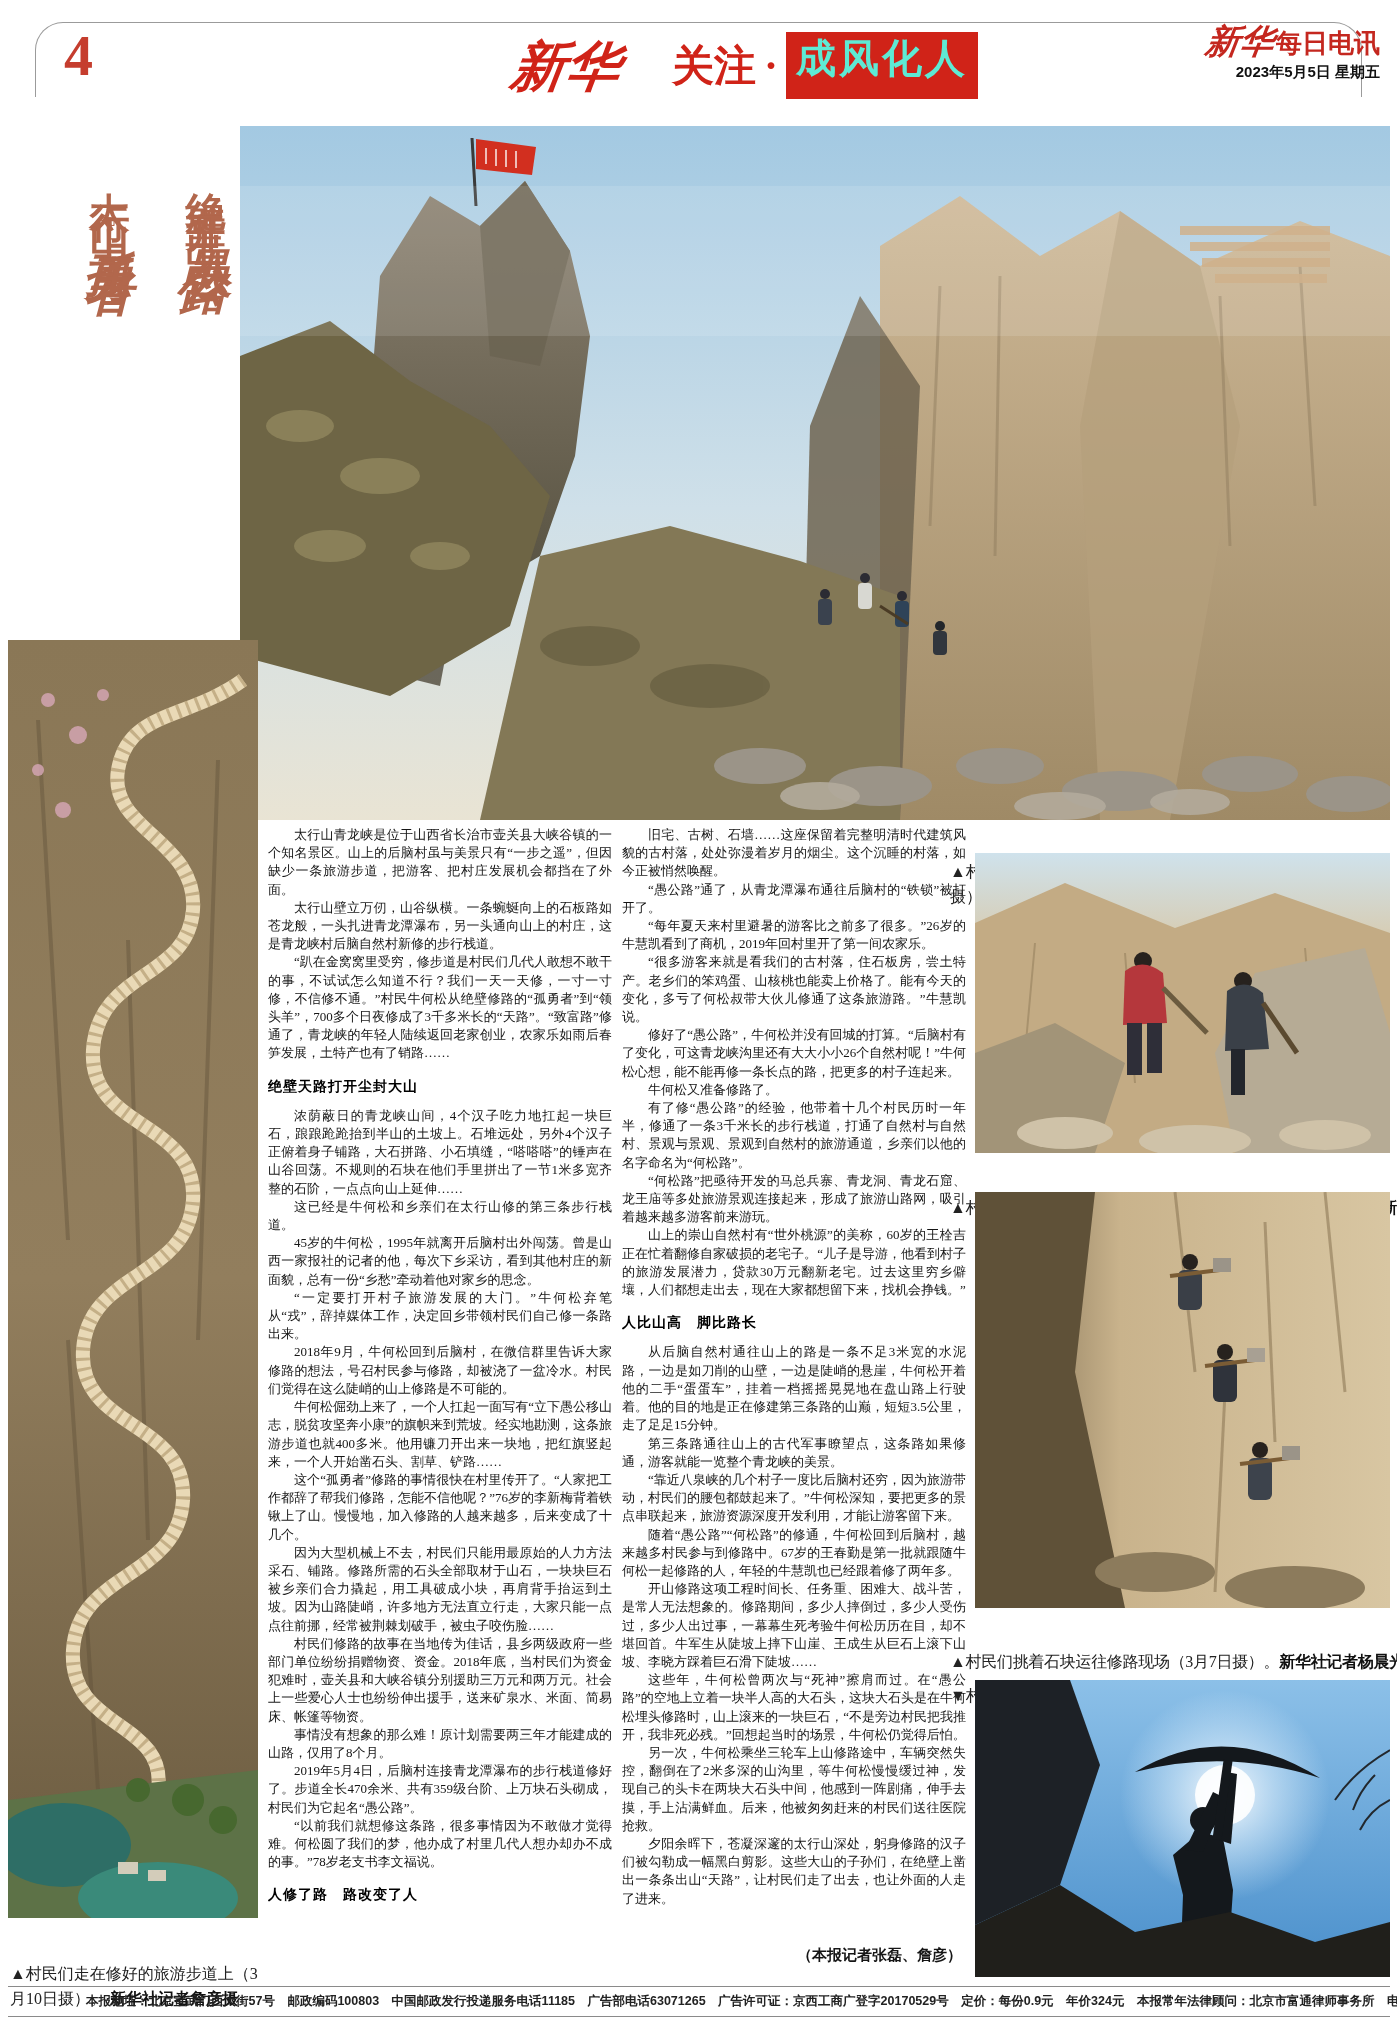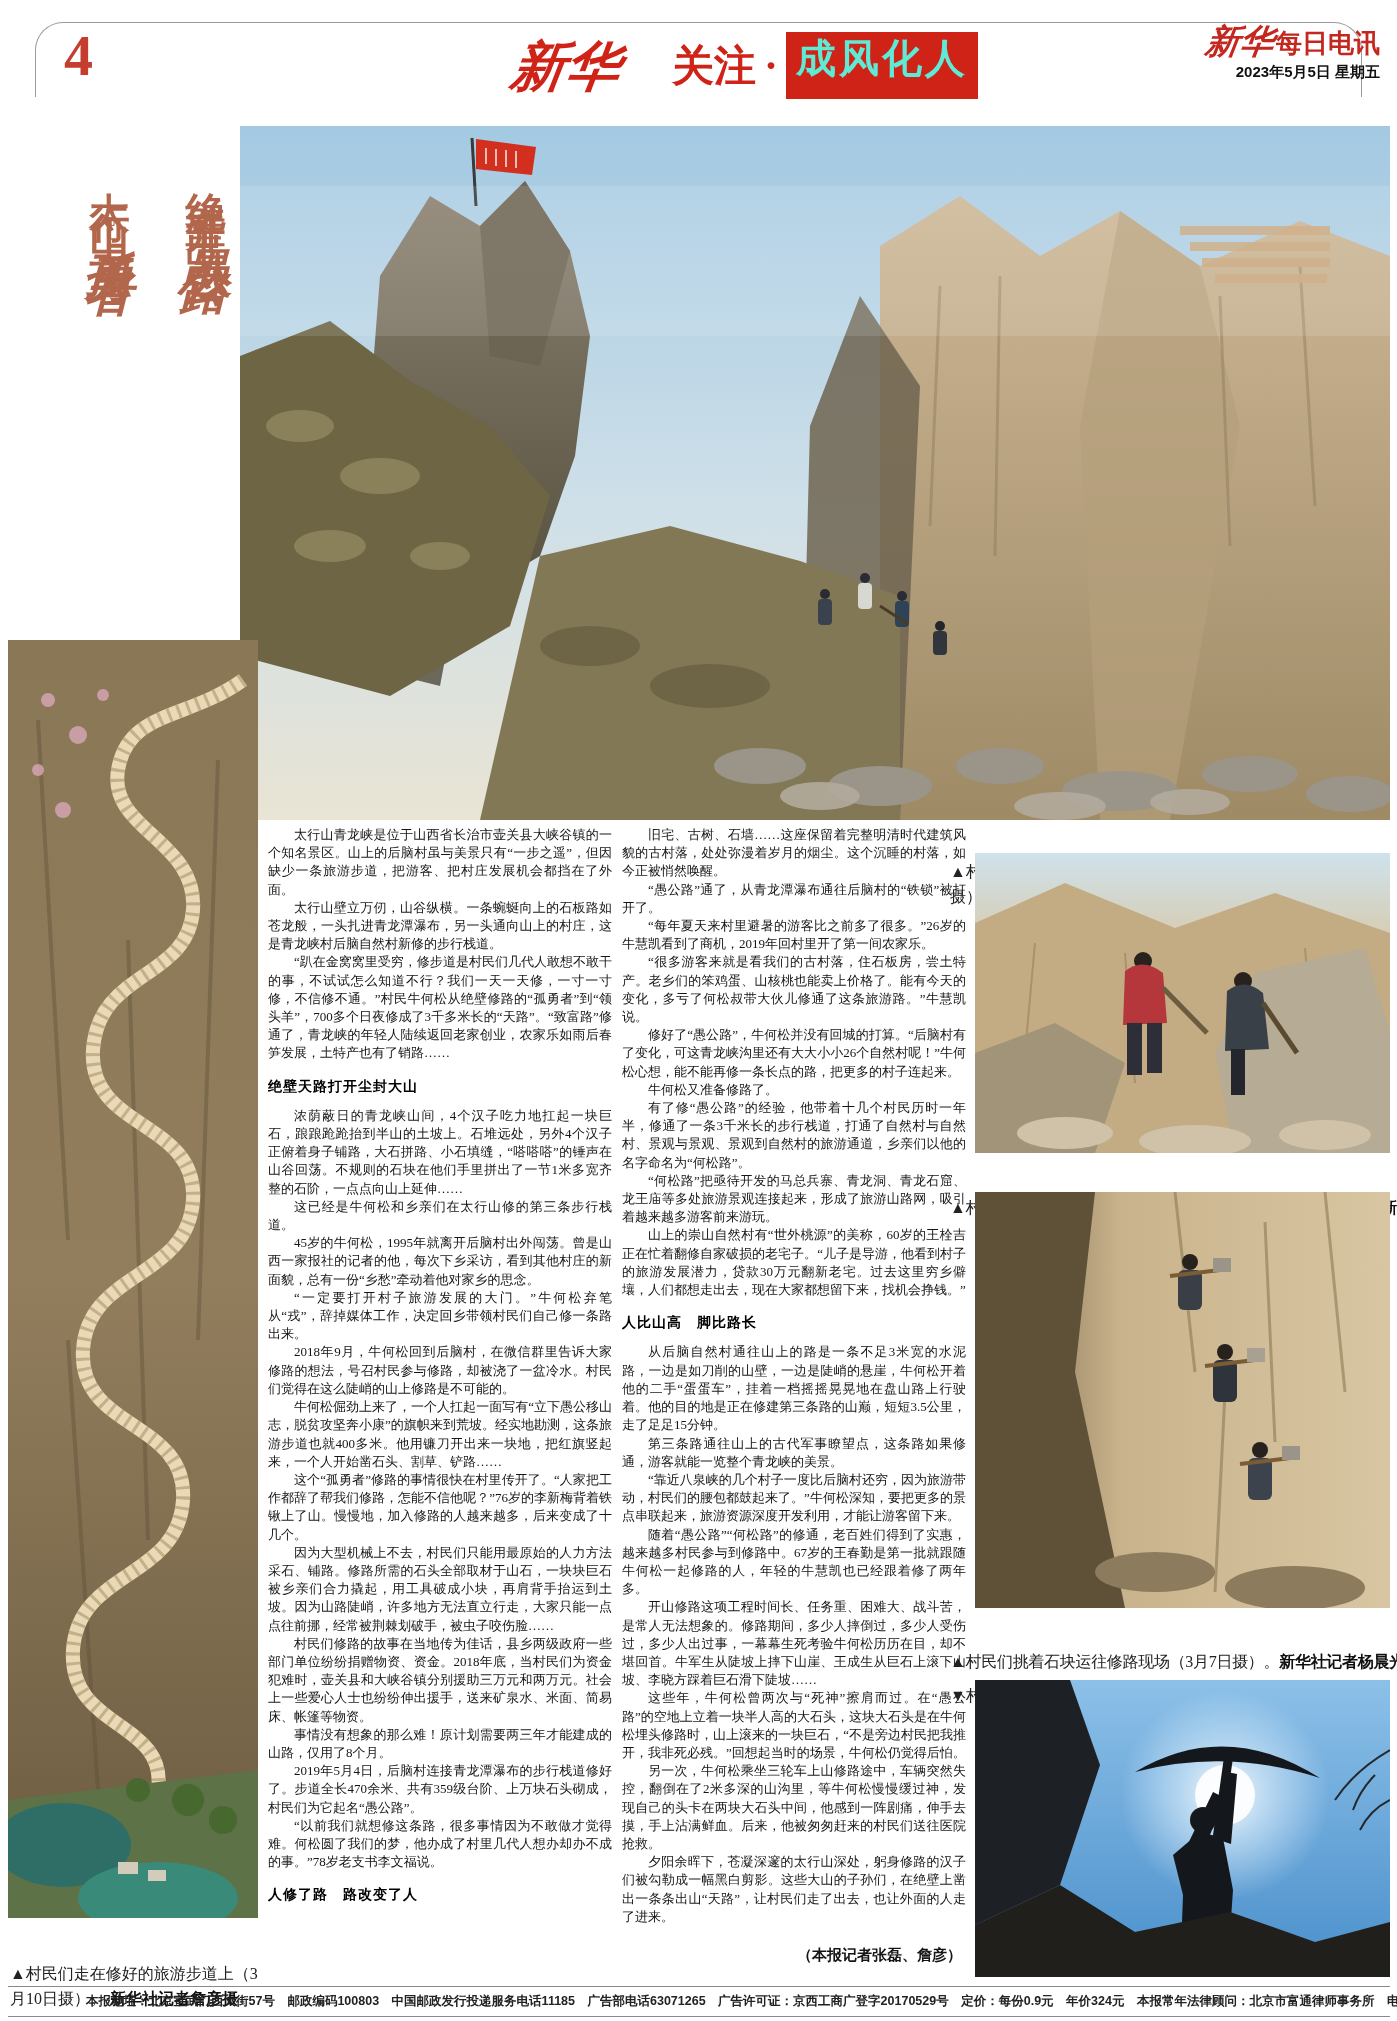--- a/index.html
+++ b/index.html
@@ -256,21 +256,21 @@
       <div class="para">“很多游客来就是看我们的古村落，住石板房，尝土特产。老乡们的笨鸡蛋、山核桃也能卖上价格了。能有今天的变化，多亏了何松叔带大伙儿修通了这条旅游路。”牛慧凯说。</div>
       <div class="para">修好了“愚公路”，牛何松并没有回城的打算。“后脑村有了变化，可这青龙峡沟里还有大大小小26个自然村呢！”牛何松心想，能不能再修一条长点的路，把更多的村子连起来。</div>
       <div class="para">牛何松又准备修路了。</div>
       <div class="para">有了修“愚公路”的经验，他带着十几个村民历时一年半，修通了一条3千米长的步行栈道，打通了自然村与自然村、景观与景观、景观到自然村的旅游通道，乡亲们以他的名字命名为“何松路”。</div>
       <div class="para">“何松路”把亟待开发的马总兵寨、青龙洞、青龙石窟、龙王庙等多处旅游景观连接起来，形成了旅游山路网，吸引着越来越多游客前来游玩。</div>
       <div class="para">山上的崇山自然村有“世外桃源”的美称，60岁的王栓吉正在忙着翻修自家破损的老宅子。“儿子是导游，他看到村子的旅游发展潜力，贷款30万元翻新老宅。过去这里穷乡僻壤，人们都想走出去，现在大家都想留下来，找机会挣钱。”</div>
       <div class="sec-head">人比山高　脚比路长</div>
       <div class="para">从后脑自然村通往山上的路是一条不足3米宽的水泥路，一边是如刀削的山壁，一边是陡峭的悬崖，牛何松开着他的二手“蛋蛋车”，挂着一档摇摇晃晃地在盘山路上行驶着。他的目的地是正在修建第三条路的山巅，短短3.5公里，走了足足15分钟。</div>
       <div class="para">第三条路通往山上的古代军事瞭望点，这条路如果修通，游客就能一览整个青龙峡的美景。</div>
       <div class="para">“靠近八泉峡的几个村子一度比后脑村还穷，因为旅游带动，村民们的腰包都鼓起来了。”牛何松深知，要把更多的景点串联起来，旅游资源深度开发利用，才能让游客留下来。</div>
-      <div class="para">随着“愚公路”“何松路”的修通，老百姓们得到了实惠，越来越多村民参与到修路中。67岁的王春勤是第一批就跟随牛何松一起修路的人，年轻的牛慧凯也已经跟着修了两年多。</div>
+      <div class="para">随着“愚公路”“何松路”的修通，牛何松回到后脑村，越来越多村民参与到修路中。67岁的王春勤是第一批就跟随牛何松一起修路的人，年轻的牛慧凯也已经跟着修了两年多。</div>
       <div class="para">开山修路这项工程时间长、任务重、困难大、战斗苦，是常人无法想象的。修路期间，多少人摔倒过，多少人受伤过，多少人出过事，一幕幕生死考验牛何松历历在目，却不堪回首。牛军生从陡坡上摔下山崖、王成生从巨石上滚下山坡、李晓方踩着巨石滑下陡坡……</div>
       <div class="para">这些年，牛何松曾两次与“死神”擦肩而过。在“愚公路”的空地上立着一块半人高的大石头，这块大石头是在牛何松埋头修路时，山上滚来的一块巨石，“不是旁边村民把我推开，我非死必残。”回想起当时的场景，牛何松仍觉得后怕。</div>
       <div class="para">另一次，牛何松乘坐三轮车上山修路途中，车辆突然失控，翻倒在了2米多深的山沟里，等牛何松慢慢缓过神，发现自己的头卡在两块大石头中间，他感到一阵剧痛，伸手去摸，手上沾满鲜血。后来，他被匆匆赶来的村民们送往医院抢救。</div>
       <div class="para">夕阳余晖下，苍凝深邃的太行山深处，躬身修路的汉子们被勾勒成一幅黑白剪影。这些大山的子孙们，在绝壁上凿出一条条出山“天路”，让村民们走了出去，也让外面的人走了进来。</div>
     </div>
   <div class="byline">（本报记者张磊、詹彦）</div>
 
   <div class="caption spread" style="left:950px;top:824px;width:440px;">
     <span>▲村民们在青龙峡村山上修路（3月8日摄）。</span>
     <span class="credit">新华社记者詹彦摄</span>

